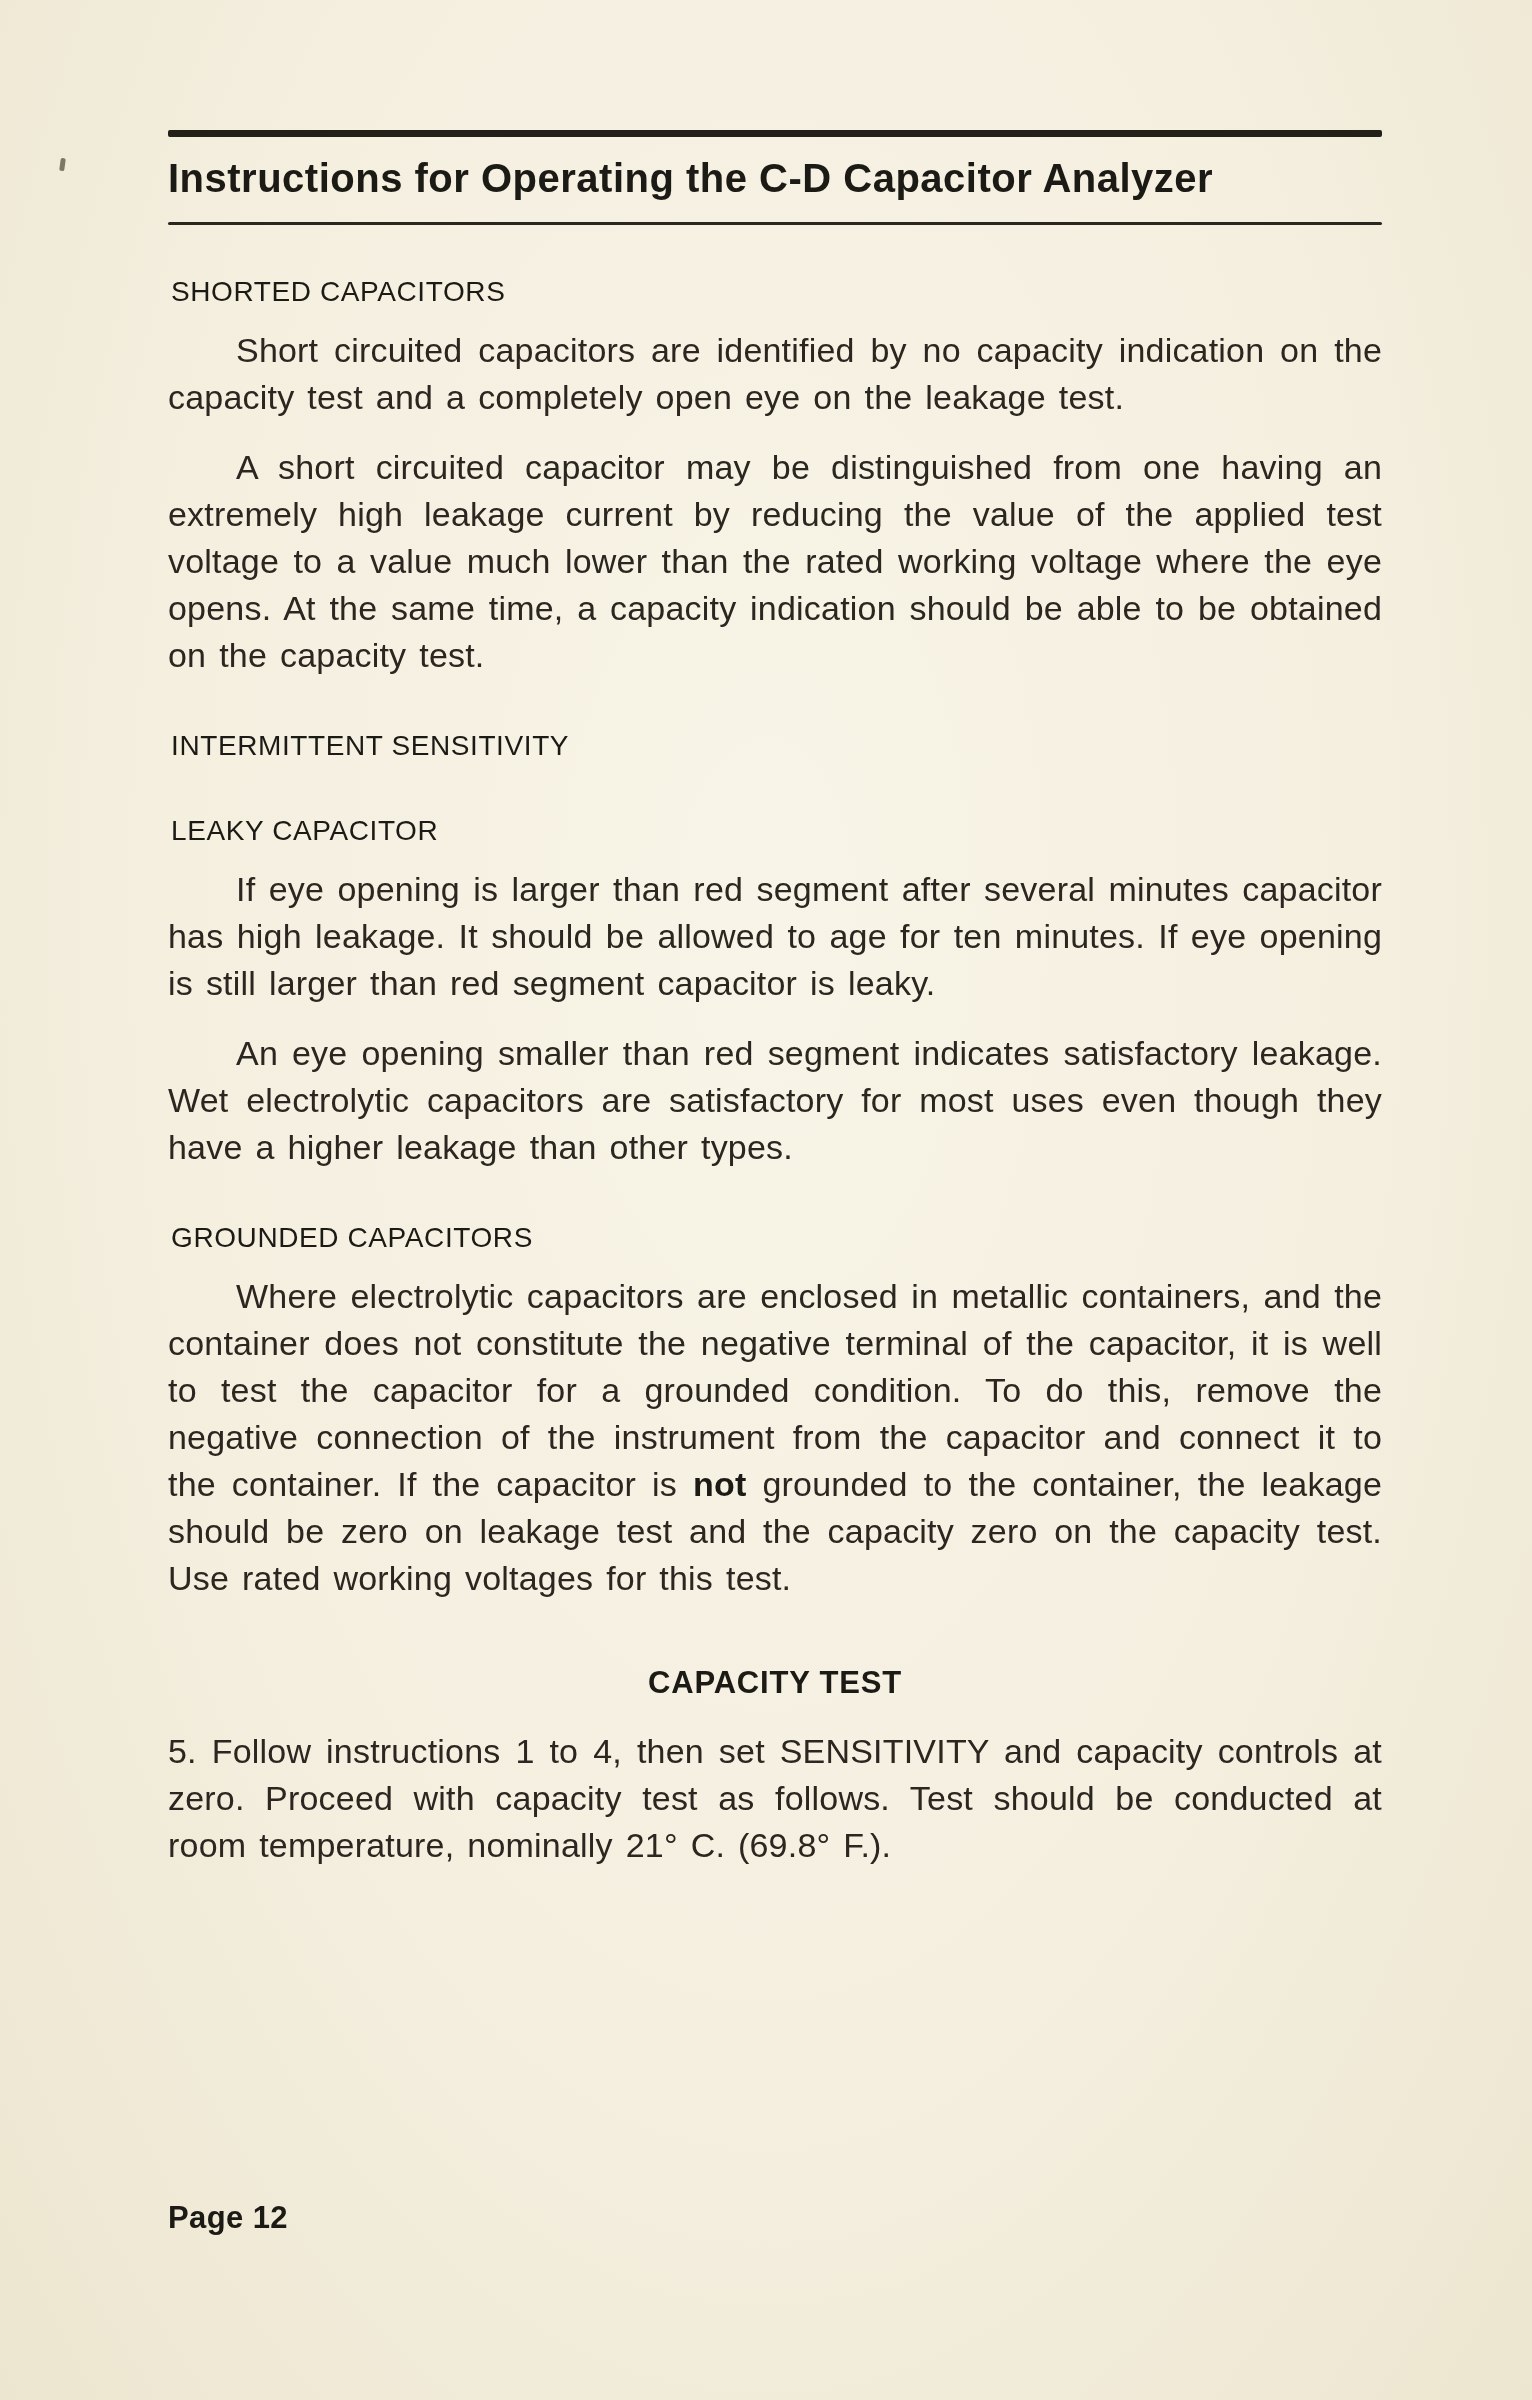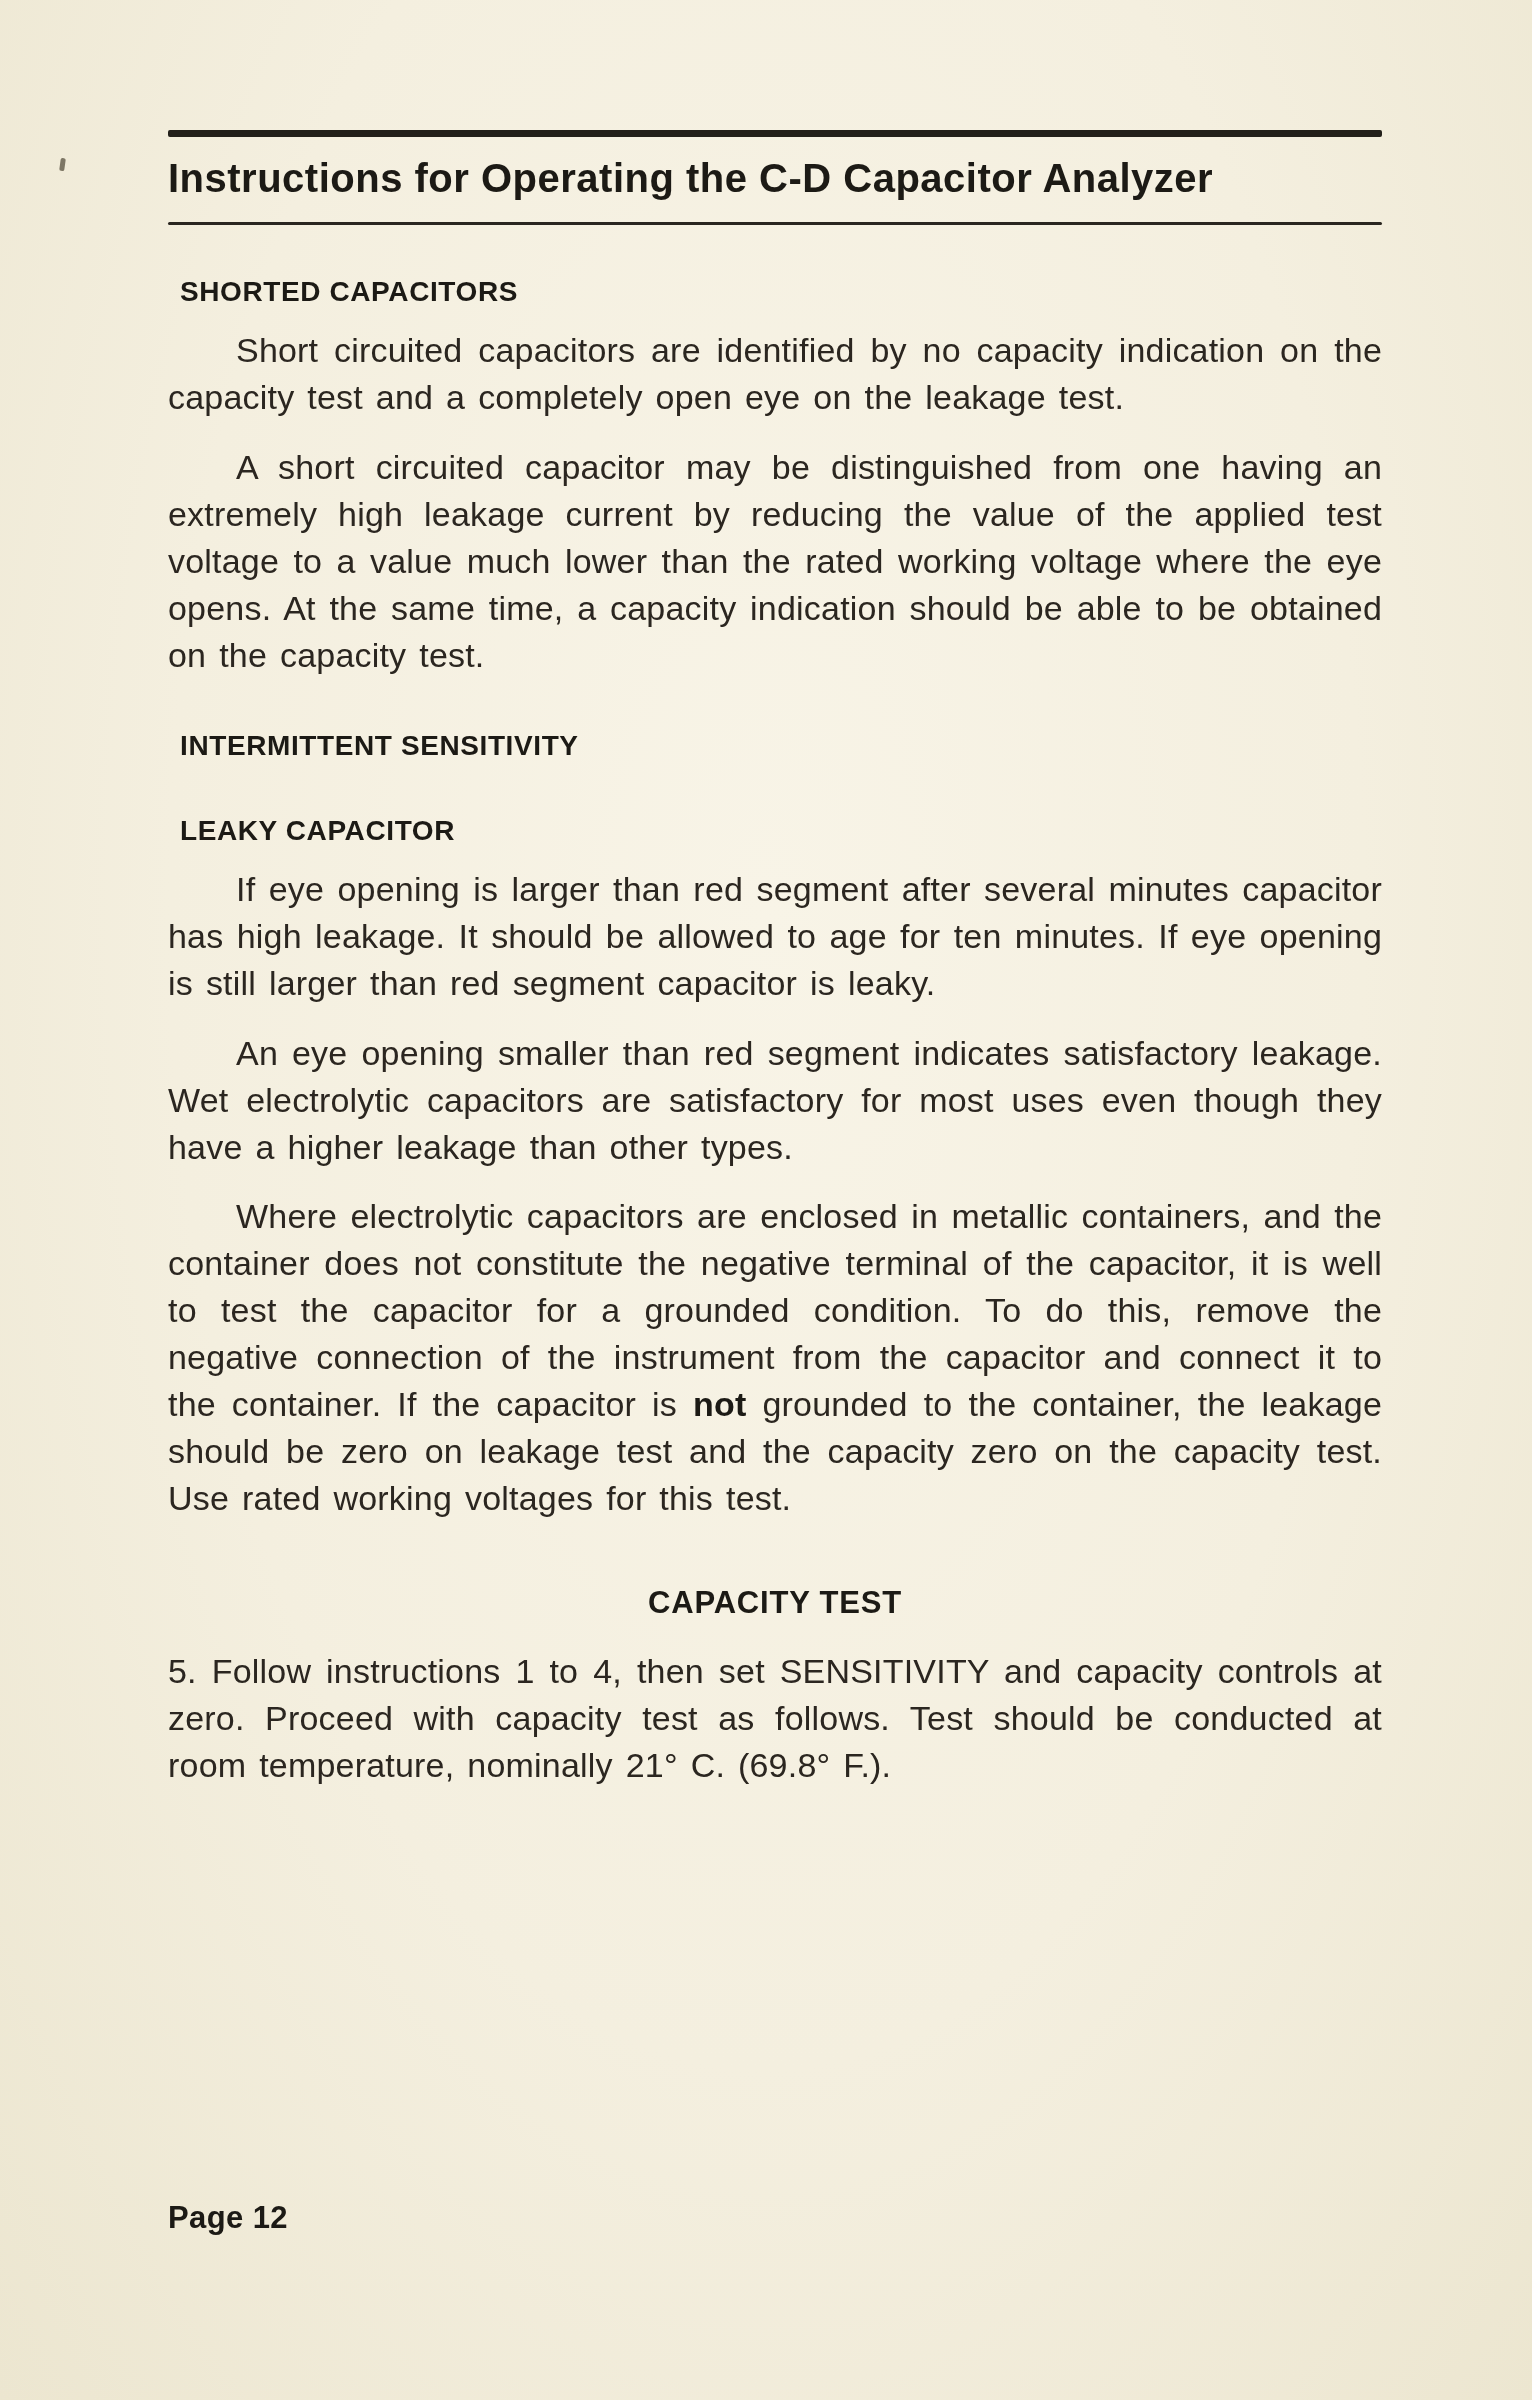--- a/index.html
+++ b/index.html
@@ -45,24 +45,24 @@
     margin: 17px 0 0 0;
     font-size: 40px;
     line-height: 49px;
     font-weight: bold;
     letter-spacing: 0.5px;
     color: #1c1a15;
     white-space: nowrap;
   }
   main { display: block; }
   h2.section-heading {
-    margin: 43px 0 17px 12px;
+    margin: 43px 0 17px 3px;
     font-size: 28px;
     line-height: 36px;
-    font-weight: bold;
+    font-weight: normal;
     letter-spacing: 0.6px;
     color: #1c1a15;
   }
   main h2.section-heading:first-of-type { margin-top: 49px; }
   p.para {
     margin: 0 0 22.6px 0;
     font-size: 34px;
     line-height: 47px;
     text-align: justify;
     word-spacing: 3.3px;
@@ -115,20 +115,21 @@
       <h2 class="section-heading">INTERMITTENT SENSITIVITY</h2>
     </section>
 
     <section>
       <h2 class="section-heading">LEAKY CAPACITOR</h2>
       <p class="para indent">If eye opening is larger than red segment after several minutes capacitor has high leakage.  It should be allowed to age for ten minutes.  If eye opening is still larger than red segment capacitor is leaky.</p>
       <p class="para indent">An eye opening smaller than red segment indicates satisfactory leakage.  Wet electrolytic capacitors are satisfactory for most uses even though they have a higher leakage than other types.</p>
     </section>
 
     <section>
+      <h2 class="section-heading">GROUNDED CAPACITORS</h2>
       <p class="para indent">
         <span>Where electrolytic capacitors are enclosed in metallic containers, and the container does not constitute the negative terminal of the capacitor, it is well to test the capacitor for a grounded condition. To do this, remove the negative connection of the instrument from the capacitor and connect it to the container.  If the capacitor is </span><strong>not</strong><span> grounded to the container, the leakage should be zero on leakage test and the capacity zero on the capacity test.  Use rated working voltages for this test.</span>
       </p>
     </section>
 
     <section>
       <h2 class="capacity-heading">CAPACITY TEST</h2>
       <p class="para">5. Follow instructions 1 to 4, then set SENSITIVITY and capacity controls at zero.  Proceed with capacity test as follows.  Test should be conducted at room temperature, nominally 21° C. (69.8° F.).</p>
     </section>
 

